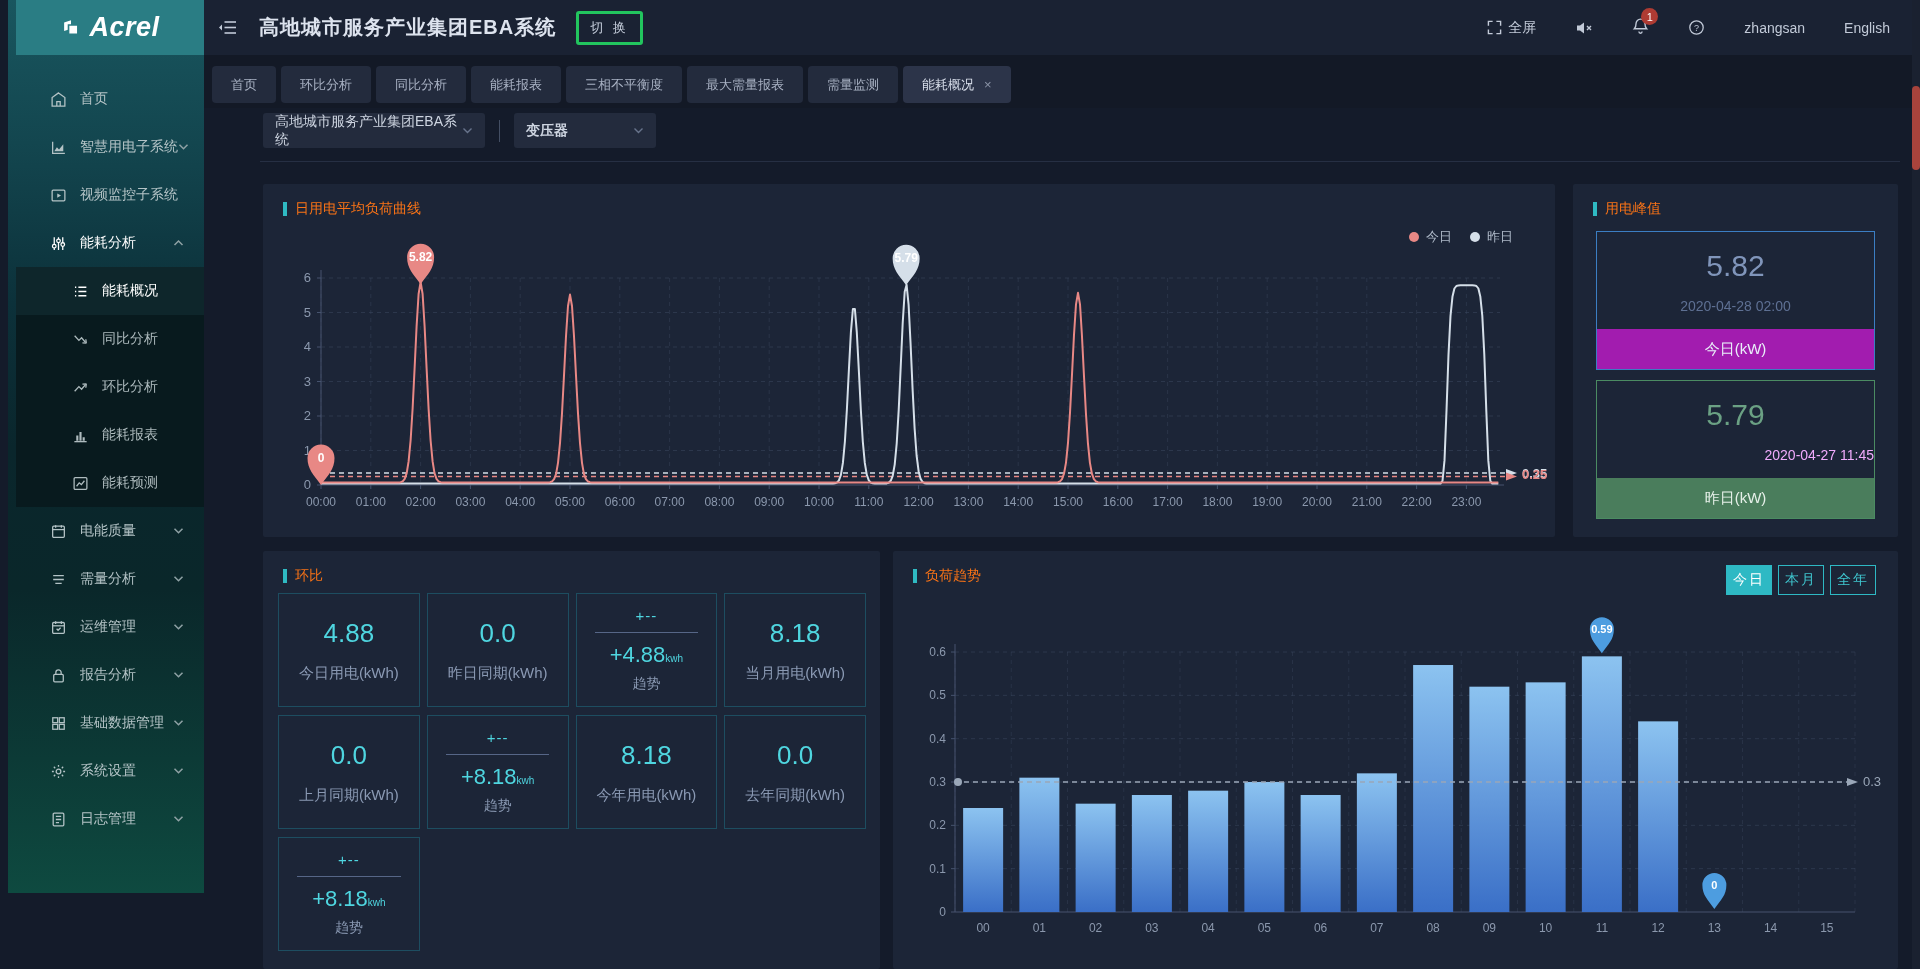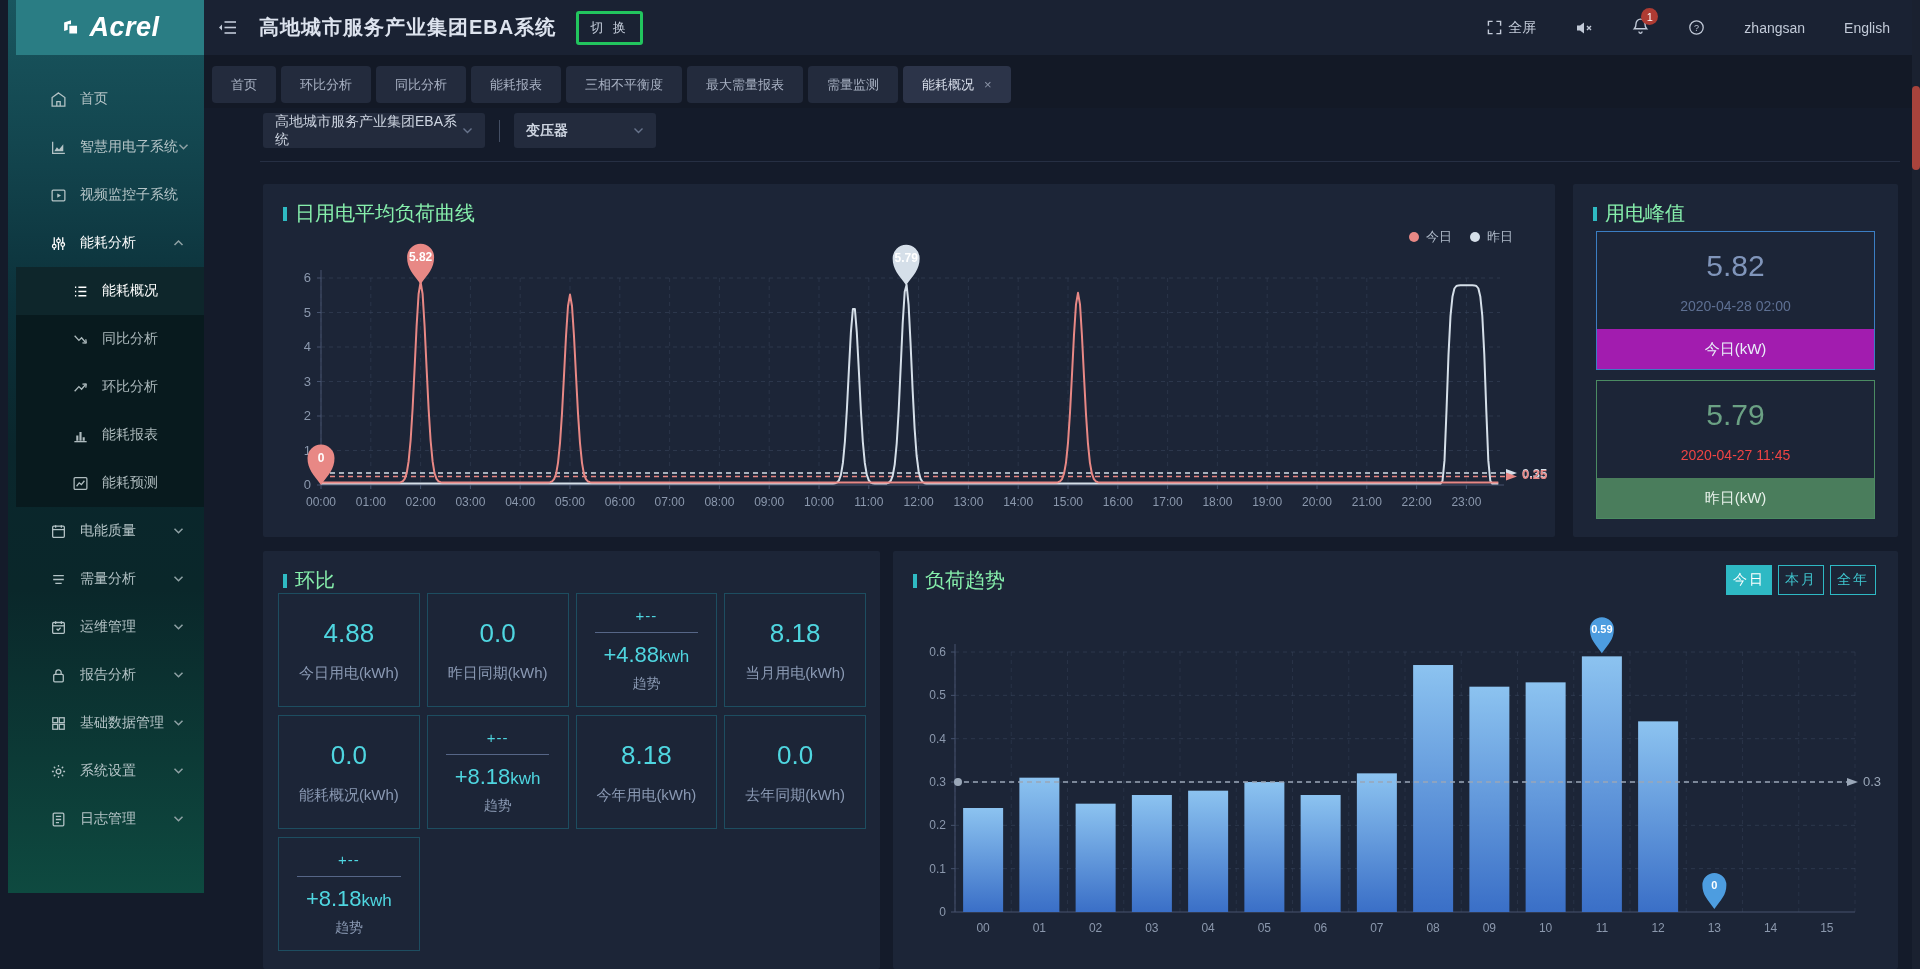--- a/index.html
+++ b/index.html
@@ -45,52 +45,52 @@
 
   
   .filters { position:absolute; left:263px; top:113px; display:flex; align-items:center; z-index:2; }
   .select { width:222px; height:35px; background:#232b3d; border-radius:3px; display:flex; align-items:center; justify-content:space-between; padding:0 12px; font-size:14px; color:#cdd4e0; cursor:pointer; }
   .select.small { width:142px;font-weight:bold; }
   .vdiv { width:1px; height:22px; background:#434e63; margin:0 14px; }
   .divider { position:absolute; left:260px; top:161px; width:1640px; height:1px; background:#262f43; }
 
   
   .panel { position:absolute; background:#1c2537; border-radius:2px; }
-  .p-title { position:absolute; left:20px; top:16px; display:flex; align-items:center; gap:8px; font-size:20px; color:#86efac; z-index:2; }
+  .p-title { position:absolute; left:20px; top:16px; display:flex; align-items:center; gap:8px; font-size:14px; color:#f97316; z-index:2; }
   .p-title .bar { width:4px; height:14px; background:#2fbac3; }
   #lineChartPanel { left:263px; top:184px; width:1292px; height:353px; }
   #peakPanel      { left:1573px; top:184px; width:325px; height:353px; }
   #huanbiPanel    { left:263px; top:551px; width:617px; height:418px; }
   #trendPanel     { left:893px; top:551px; width:1005px; height:418px; }
 
   .legend { position:absolute; right:42px; top:44px; display:flex; gap:18px; font-size:13px; color:#aeb9c8; align-items:center; z-index:2; }
   .legend-item { display:flex; align-items:center; cursor:pointer; }
   .legend .dot { width:10px; height:10px; border-radius:50%; display:inline-block; margin-right:7px; }
 
   
   .peak-card { position:absolute; left:23px; width:279px; height:139px; border:1px solid; text-align:center; }
   .peak-card .val { font-size:30px; margin-top:17px; }
   .peak-card .time { font-size:14px; margin-top:15px; }
   .peak-card .foot { position:absolute; bottom:0; left:0; right:0; height:40px; display:flex; align-items:center; justify-content:center; font-size:15px; }
   #peakToday { top:47px; border-color:#3b7ec3; }
   #peakToday .val { color:#8095ba; } #peakToday .time { color:#5e7093; }
   #peakToday .foot { background:#a21caf; color:#e9f0f9; }
   #peakYest { top:196px; border-color:#4b8b62; }
-  #peakYest .val { color:#6ba184; } #peakYest .time { color:#ef4444; }
+  #peakYest .val { color:#6ba184; } #peakYest .time { color:#f0abfc;text-align:right; }
   #peakYest .foot { background:#4a7d5c; color:#e6f0e9; }
 
   
   .hb-grid { position:absolute; left:15px; top:42px; width:588px; display:grid; grid-template-columns:repeat(4,1fr); gap:8px 7px; }
   .hb-card { height:114px; border:1px solid #1d4d60; display:flex; flex-direction:column; align-items:center; justify-content:center; }
   .hb-card .v { font-size:26px; color:#4fd6e0; }
   .hb-card .l { font-size:15px; color:#8a99b3; margin-top:15px; }
   .hb-card .t-top { font-size:15px; color:#4fd6e0; letter-spacing:1px; }
   .hb-card .t-line { width:74%; height:1px; background:#566687; margin:8px 0 9px; }
   .hb-card .t-delta { font-size:22px; color:#4fd6e0; }
-  .hb-card .t-delta small { font-size:17px; }
+  .hb-card .t-delta small { font-size:10px; }
   .hb-card .t-lbl { font-size:14px; color:#8a99b3; margin-top:7px; }
 
   
   .range-btns { position:absolute; top:14px; right:22px; display:flex; gap:6px; z-index:2; }
   .r-btn { min-width:46px; height:30px; display:flex; align-items:center; justify-content:center; font-size:14px; border:1px solid #2eb9c4; color:#3fc6cf; background:transparent; cursor:pointer; letter-spacing:2px; padding:0 5px; }
   .r-btn.active { background:#2eb9c4; color:#ffffff; }
 
   
   .scroll-track { position:absolute; right:0; top:0; width:8px; height:969px; background:#1a2130; z-index:9; }
   .scroll-thumb { position:absolute; right:0; top:86px; width:8px; height:84px; background:#a8433c; border-radius:4px; }
@@ -573,21 +573,21 @@
       <div class="t-line"></div>
       <div class="t-delta">+4.88<small>kwh</small></div>
       <div class="t-lbl">趋势</div>
       </div>
       <div class="hb-card">
         <div class="v">8.18</div>
       <div class="l">当月用电(kWh)</div>
       </div>
       <div class="hb-card">
         <div class="v">0.0</div>
-      <div class="l">能耗概况(kWh)</div>
+      <div class="l">上月同期(kWh)</div>
       </div>
       <div class="hb-card">
         <div class="t-top">+--</div>
       <div class="t-line"></div>
       <div class="t-delta">+8.18<small>kwh</small></div>
       <div class="t-lbl">趋势</div>
       </div>
       <div class="hb-card">
         <div class="v">8.18</div>
       <div class="l">今年用电(kWh)</div>

